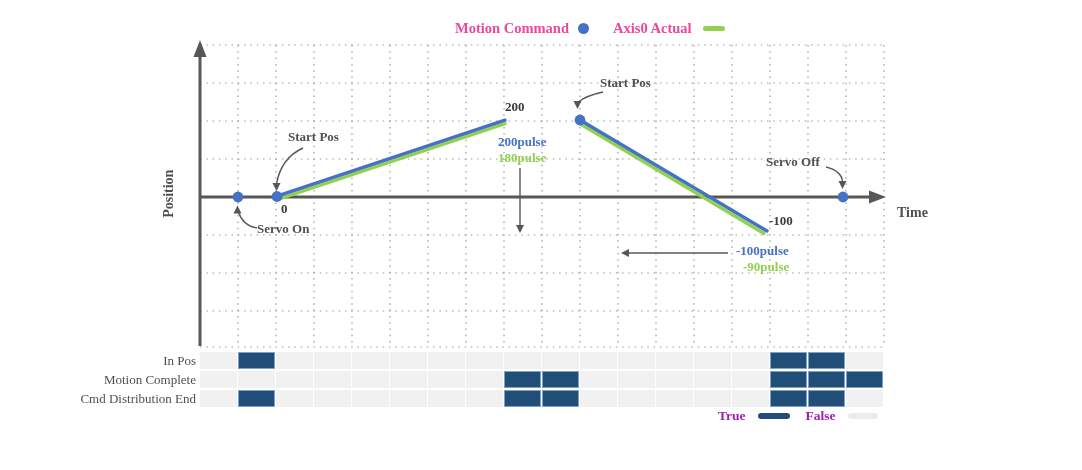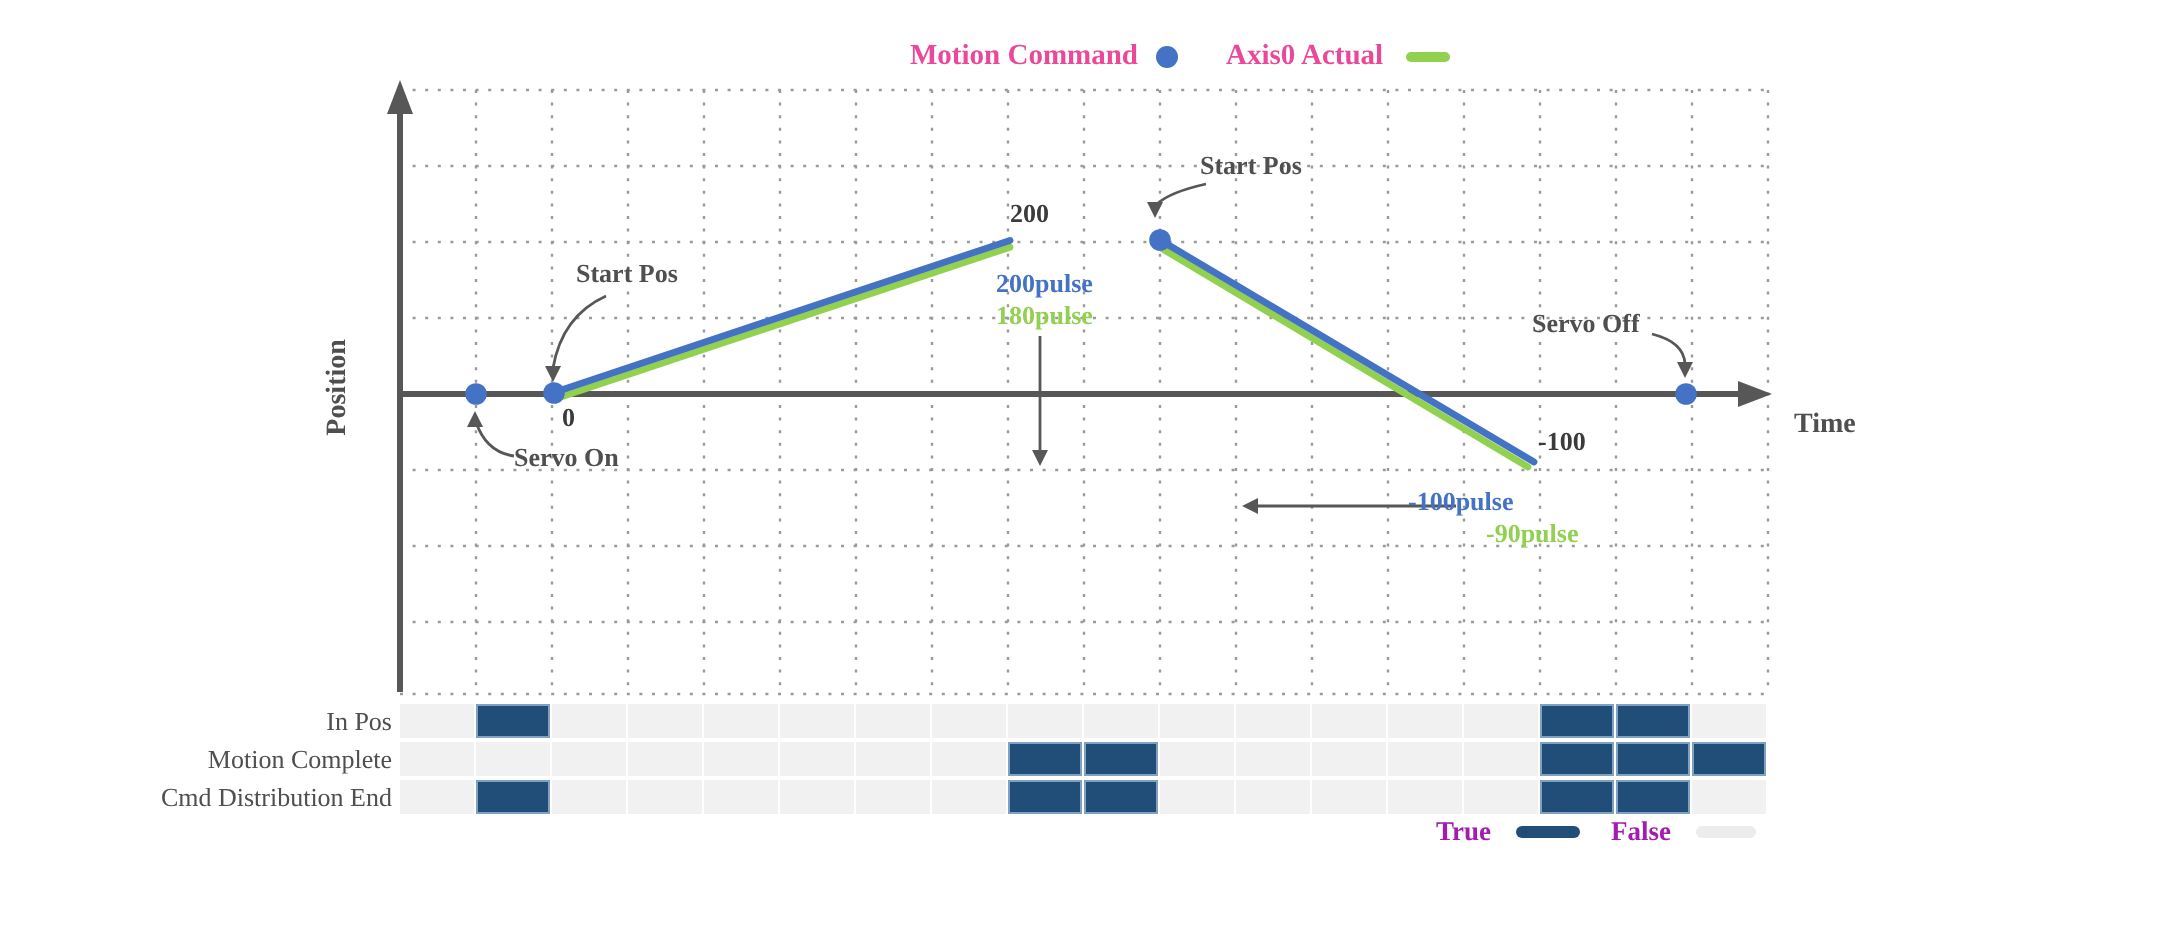--- a/index.html
+++ b/index.html
@@ -116,21 +116,21 @@
 
   <div class="lbl" style="left:288px;top:130px;">Start Pos</div>
   <div class="lbl" style="left:257px;top:222px;">Servo On</div>
   <div class="lbl dark" style="left:281px;top:202px;">0</div>
   <div class="lbl dark" style="left:505px;top:100px;">200</div>
   <div class="lbl blue" style="left:498px;top:135px;">200pulse</div>
   <div class="lbl green" style="left:498px;top:151px;">180pulse</div>
   <div class="lbl" style="left:600px;top:76px;">Start Pos</div>
   <div class="lbl" style="left:766px;top:155px;">Servo Off</div>
   <div class="lbl dark" style="left:769px;top:214px;">-100</div>
-  <div class="lbl blue" style="left:704px;top:244px;">-100pulse</div>
+  <div class="lbl blue" style="left:736px;top:244px;">-100pulse</div>
   <div class="lbl green" style="left:743px;top:260px;">-90pulse</div>
 
   <div class="row-lbl" style="top:352px;">In Pos</div>
   <div class="row-lbl" style="top:390px;">Cmd Distribution End</div>
   <div class="row-lbl" style="top:371px;">Motion Complete</div>
 
   <div id="timing-grid">
       <div class="sig-row">
         <div class="cell off"></div>
         <div class="cell on"></div>

